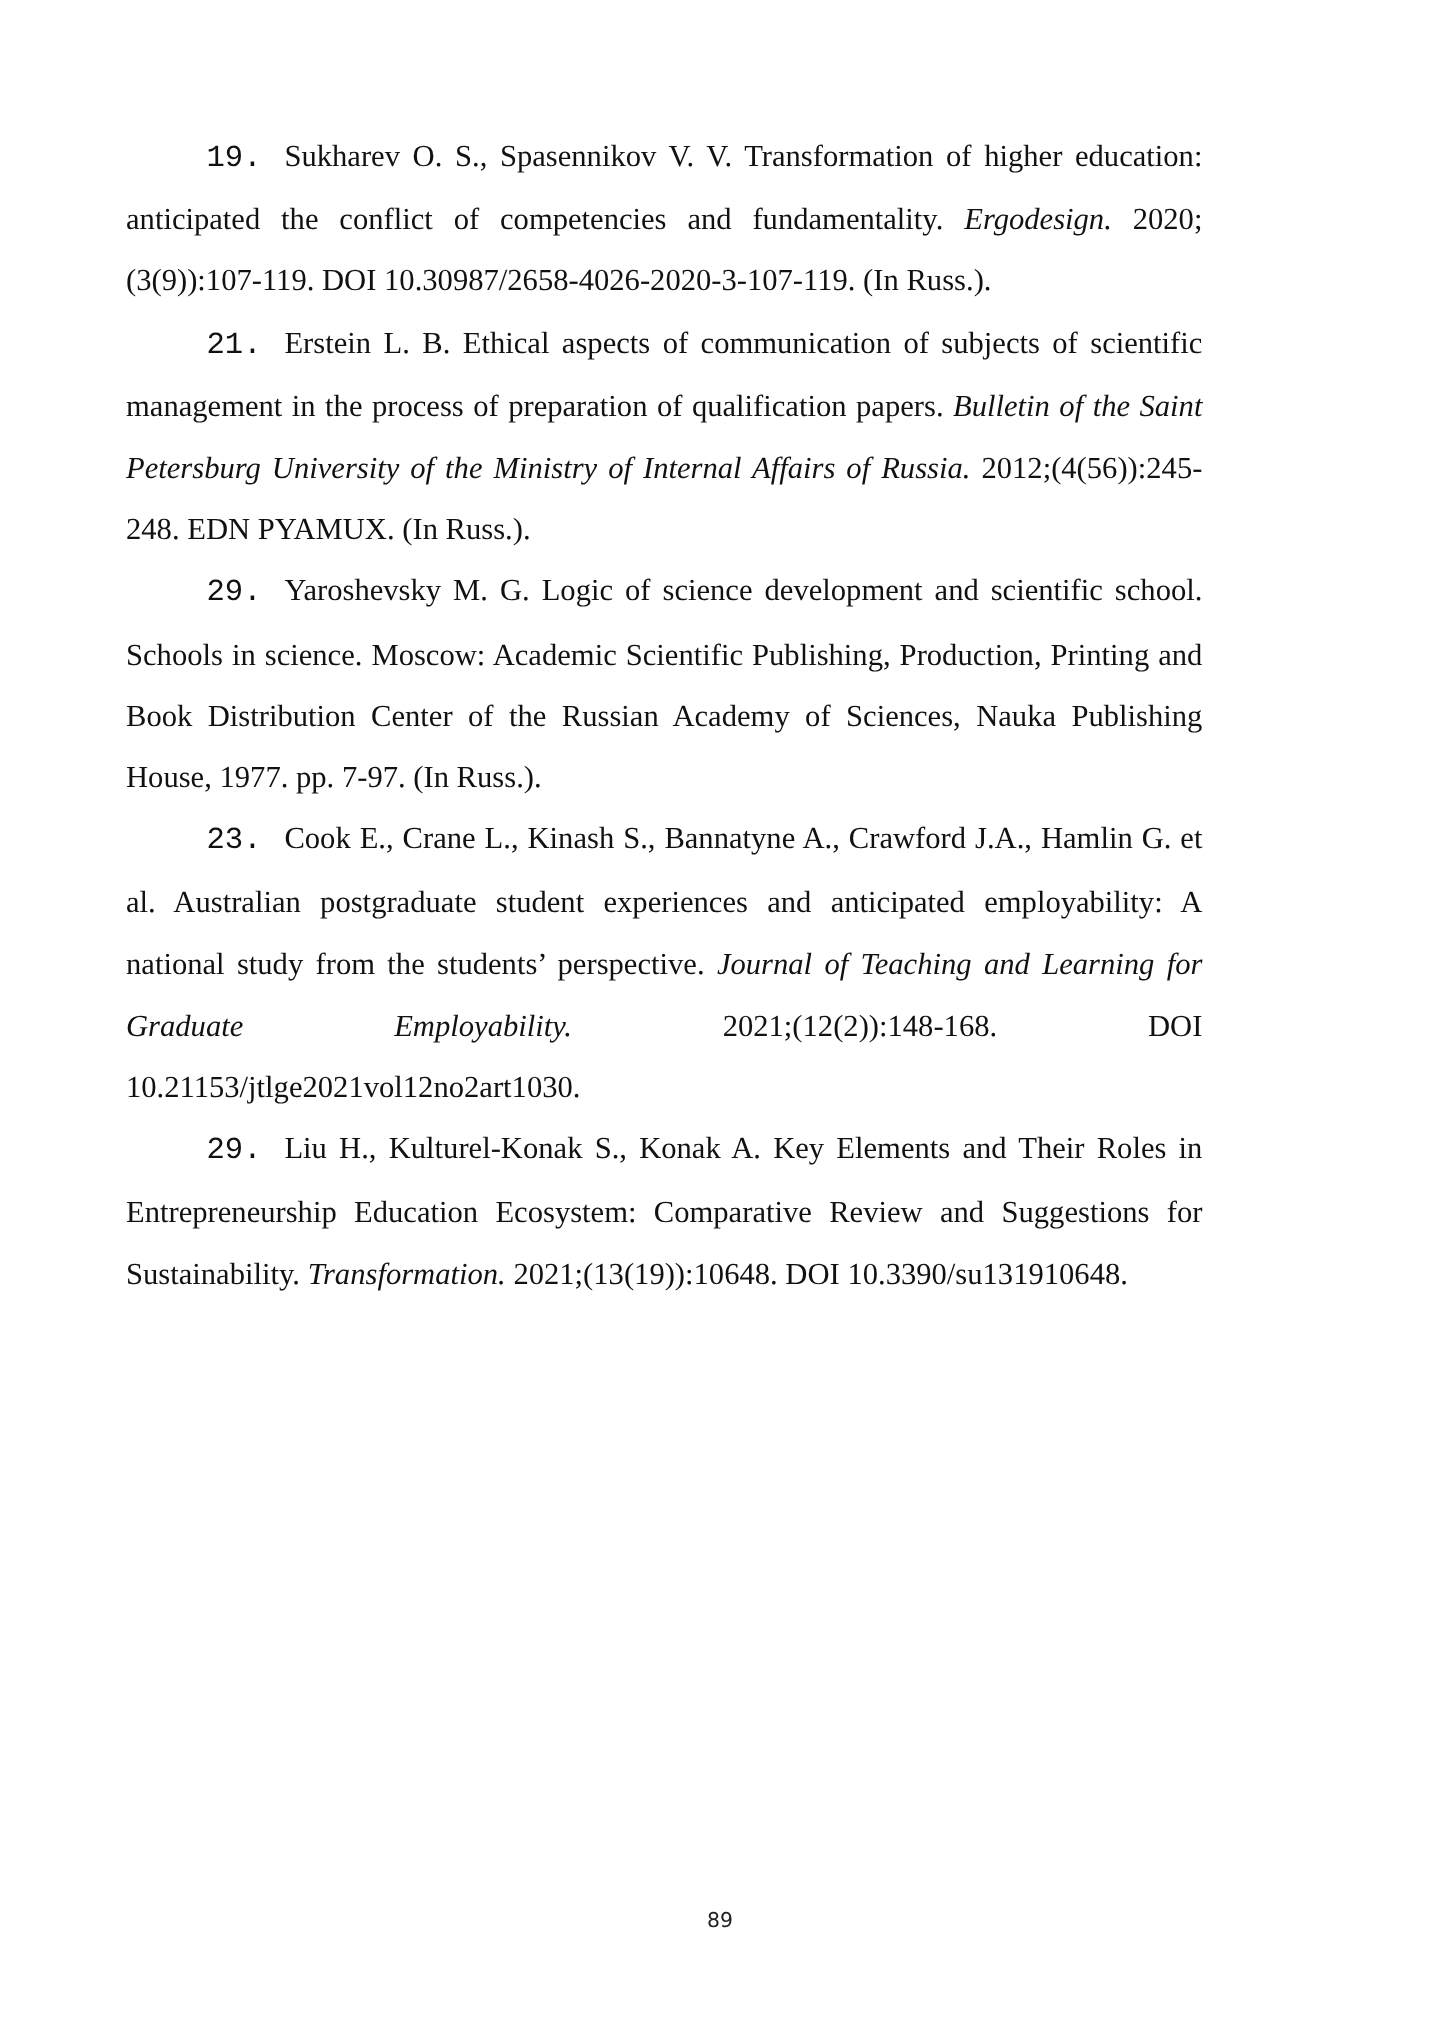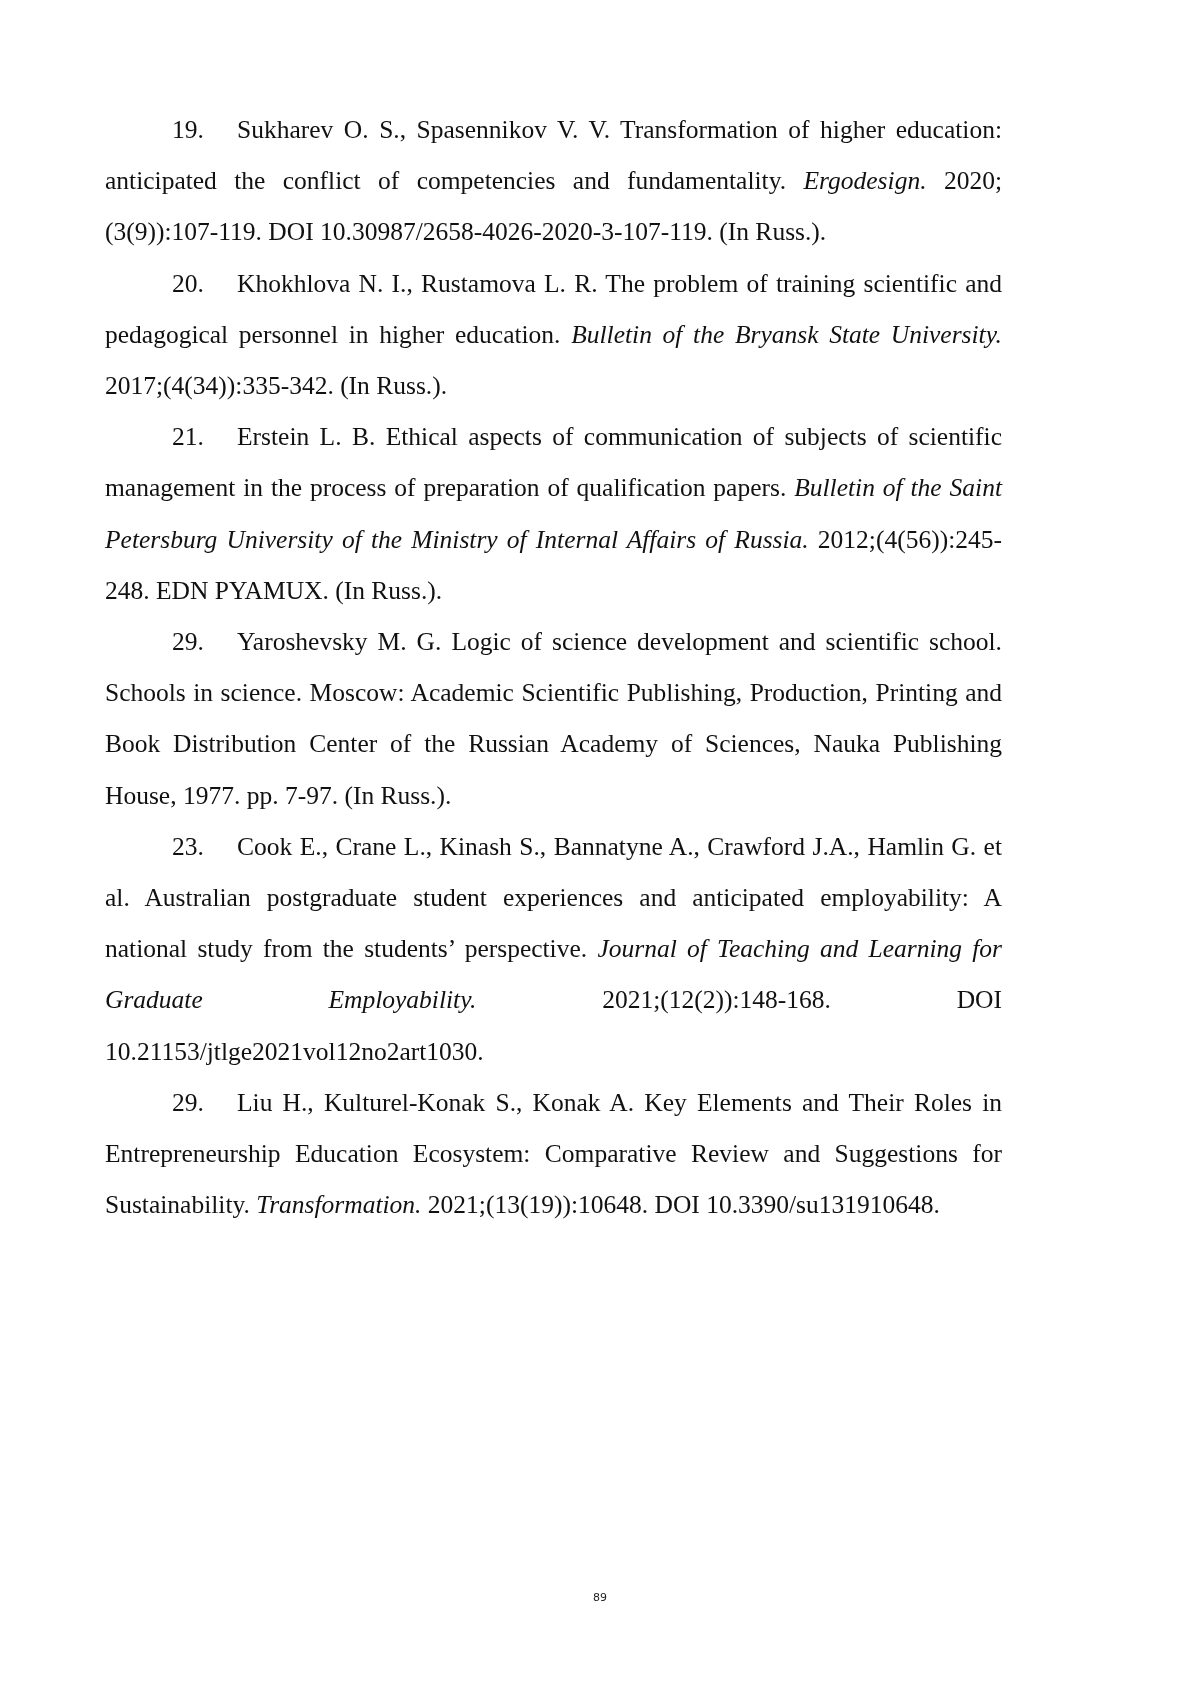--- a/index.html
+++ b/index.html
@@ -27,40 +27,40 @@
       margin: 0;
       padding: 0;
       text-align: justify;
       text-indent: 67px;
       hyphens: none;
     }
     .ref .num {
       display: inline-block;
       width: 65px;
       text-indent: 0;
+      font-family: Liberation Mono, monospace;
     }
     .ital { font-style: italic; }
     .page-number {
       position: absolute;
       top: 1591px;
       left: 0;
       width: 1200px;
       text-align: center;
       font-family: "DejaVu Sans", "Liberation Sans", sans-serif;
-      font-size: 11px;
+      font-size: 17px;
       color: #222222;
     }
   </style>
 </head>
 <body>
 
 <div class="page">
   <p class="ref"><span class="num">19.</span><span>Sukharev O. S., Spasennikov V. V. Transformation of higher education: anticipated the conflict of competencies and fundamentality. </span><span class="ital">Ergodesign.</span><span> 2020;(3(9)):107-119. DOI 10.30987/2658-4026-2020-3-107-119. (In Russ.).</span></p>
 
-  <p class="ref"><span class="num">20.</span><span>Khokhlova N. I., Rustamova L. R. The problem of training scientific and pedagogical personnel in higher education. </span><span class="ital">Bulletin of the Bryansk State University.</span><span> 2017;(4(34)):335-342. (In Russ.).</span></p>
 
   <p class="ref"><span class="num">21.</span><span>Erstein L. B. Ethical aspects of communication of subjects of scientific management in the process of preparation of qualification papers. </span><span class="ital">Bulletin of the Saint Petersburg University of the Ministry of Internal Affairs of Russia.</span><span> 2012;(4(56)):245-248. EDN PYAMUX. (In Russ.).</span></p>
 
   <p class="ref"><span class="num">29.</span><span>Yaroshevsky M. G. Logic of science development and scientific school. Schools in science. Moscow: Academic Scientific Publishing, Production, Printing and Book Distribution Center of the Russian Academy of Sciences, Nauka Publishing House, 1977. pp. 7-97. (In Russ.).</span><span class="ital"></span><span></span></p>
 
   <p class="ref"><span class="num">23.</span><span>Cook E., Crane L., Kinash S., Bannatyne A., Crawford J.A., Hamlin G. et al. Australian postgraduate student experiences and anticipated employability: A national study from the students’ perspective. </span><span class="ital">Journal of Teaching and Learning for Graduate Employability.</span><span> 2021;(12(2)):148-168. DOI 10.21153/jtlge2021vol12no2art1030.</span></p>
 
 
   <p class="ref"><span class="num">29.</span><span>Liu H., Kulturel-Konak S., Konak A. Key Elements and Their Roles in Entrepreneurship Education Ecosystem: Comparative Review and Suggestions for Sustainability. </span><span class="ital">Transformation.</span><span> 2021;(13(19)):10648. DOI 10.3390/su131910648.</span></p>
 </div>

